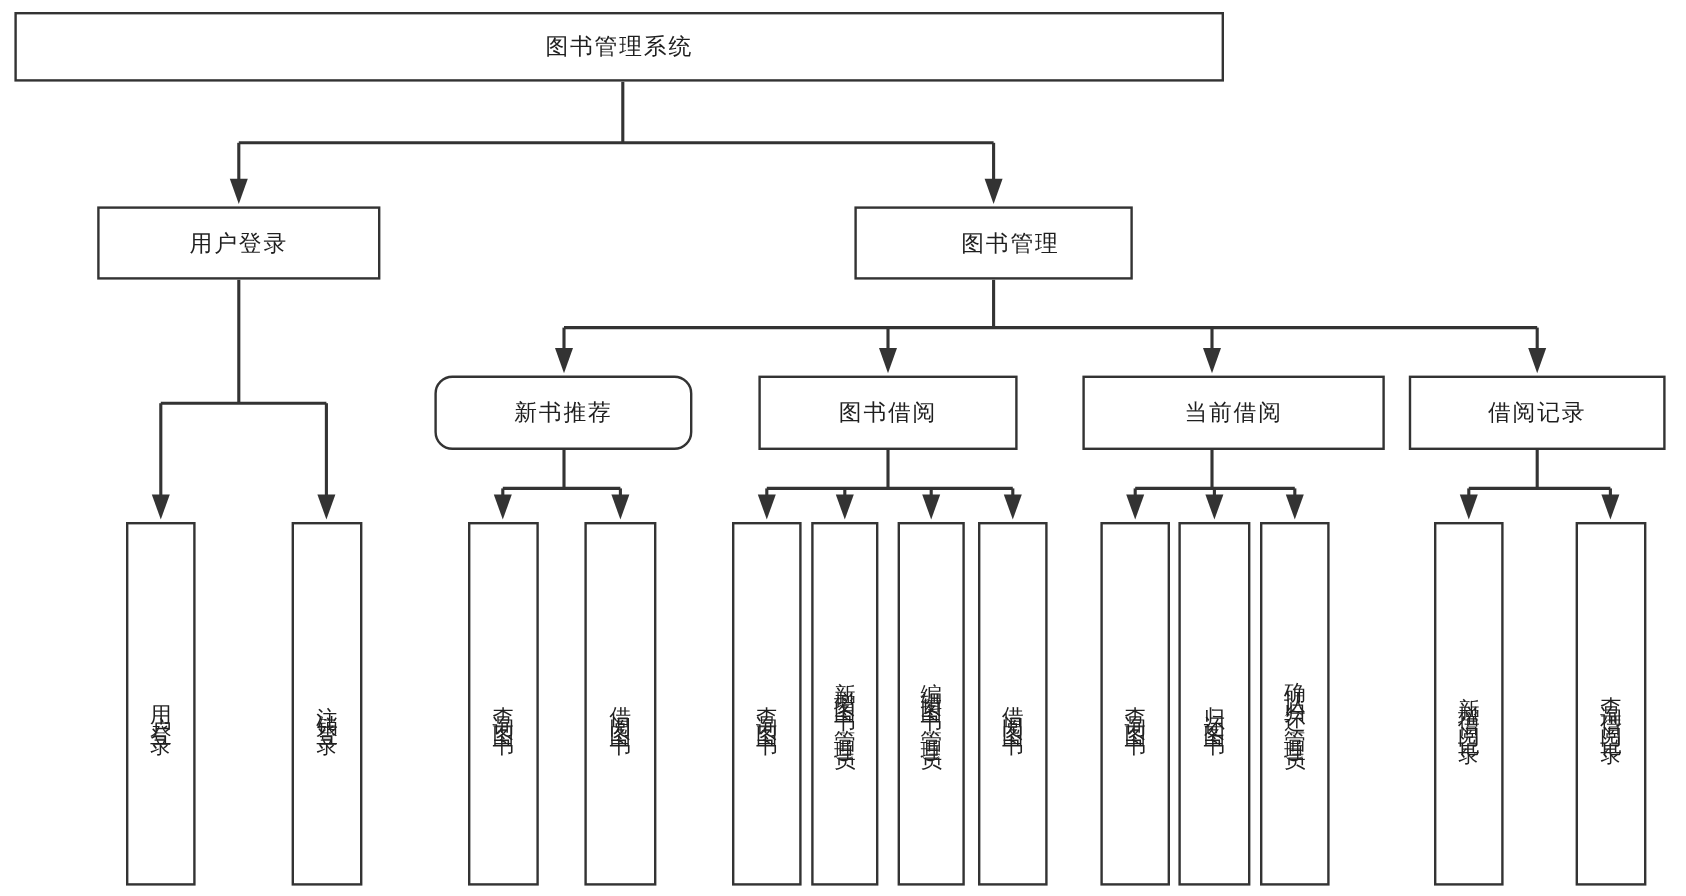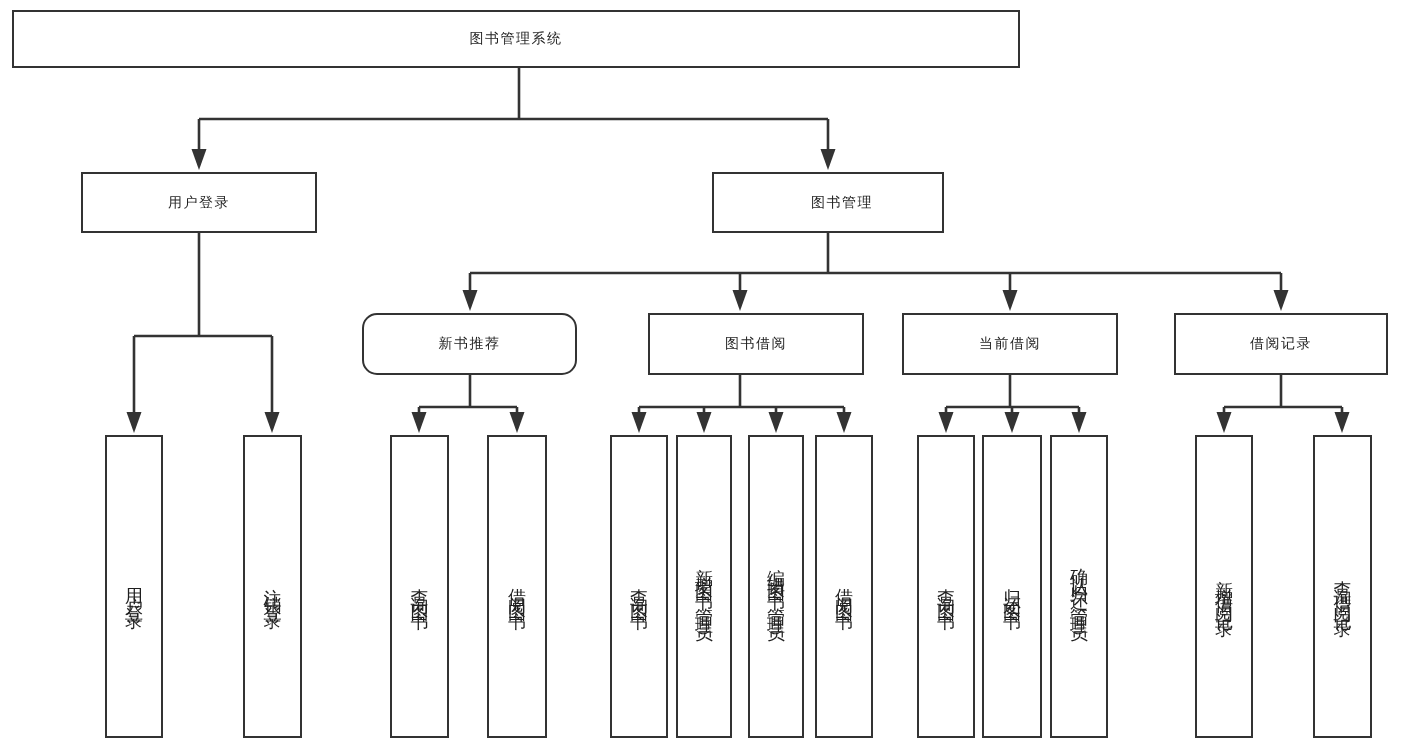--- a/index.html
+++ b/index.html
@@ -19,21 +19,21 @@
   #connectors{position:absolute;left:0;top:0;z-index:1;}
   .node{
     position:absolute;
     box-sizing:border-box;
     background:#ffffff;
     border:2.5px solid var(--line);
     color:var(--text);
     display:flex;align-items:center;justify-content:center;
     z-index:2;
   }
-  .node.h{font-size:14px;letter-spacing:1.5px;}
+  .node.h{font-size:19px;letter-spacing:1.5px;}
   .node.v{
     writing-mode:vertical-rl;
     text-orientation:mixed;
     font-size:18px;
     letter-spacing:8px;
     line-height:1;
     padding-top:6px;
   }
   .watermark{
     position:absolute;
@@ -103,22 +103,22 @@
       <line x1="1342" y1="407" x2="1342" y2="418" stroke="#333333" stroke-width="2.6"></line>
       <polygon points="1334.5,412 1349.5,412 1342,433" fill="#333333"></polygon>
     </svg>
 
   <div class="node h" style="left:12px;top:10px;width:1008px;height:58px;">图书管理系统</div>
 
   <div class="node h" style="left:81px;top:172px;width:236px;height:61px;">用户登录</div>
   <div class="node h" style="left:712px;top:172px;width:232px;height:61px;padding-left:28px;">图书管理</div>
 
   <div class="node h" style="left:362px;top:313px;width:215px;height:62px;border-radius:15px;">新书推荐</div>
-  <div class="node h" style="left:632px;top:313px;width:216px;height:62px;margin-left:16px;">图书借阅</div>
-  <div class="node h" style="left:902px;top:313px;width:216px;height:62px;">当前借阅</div>
+  <div class="node h" style="left:632px;top:313px;width:216px;height:62px;">图书借阅</div>
+  <div class="node h" style="left:902px;top:313px;width:252px;height:62px;">当前借阅</div>
   <div class="node h" style="left:1174px;top:313px;width:214px;height:62px;">借阅记录</div>
 
   <div class="node v" style="left:105px;top:435px;width:58px;height:303px;">用户登录</div>
   <div class="node v" style="left:243px;top:435px;width:59px;height:303px;">注销登录</div>
 
   <div class="node v" style="left:390px;top:435px;width:59px;height:303px;">查询图书</div>
   <div class="node v" style="left:487px;top:435px;width:60px;height:303px;">借阅图书</div>
 
   <div class="node v" style="left:610px;top:435px;width:58px;height:303px;">查询图书</div>
   <div class="node v" style="left:676px;top:435px;width:56px;height:303px;">新增图书（管理员）</div>

